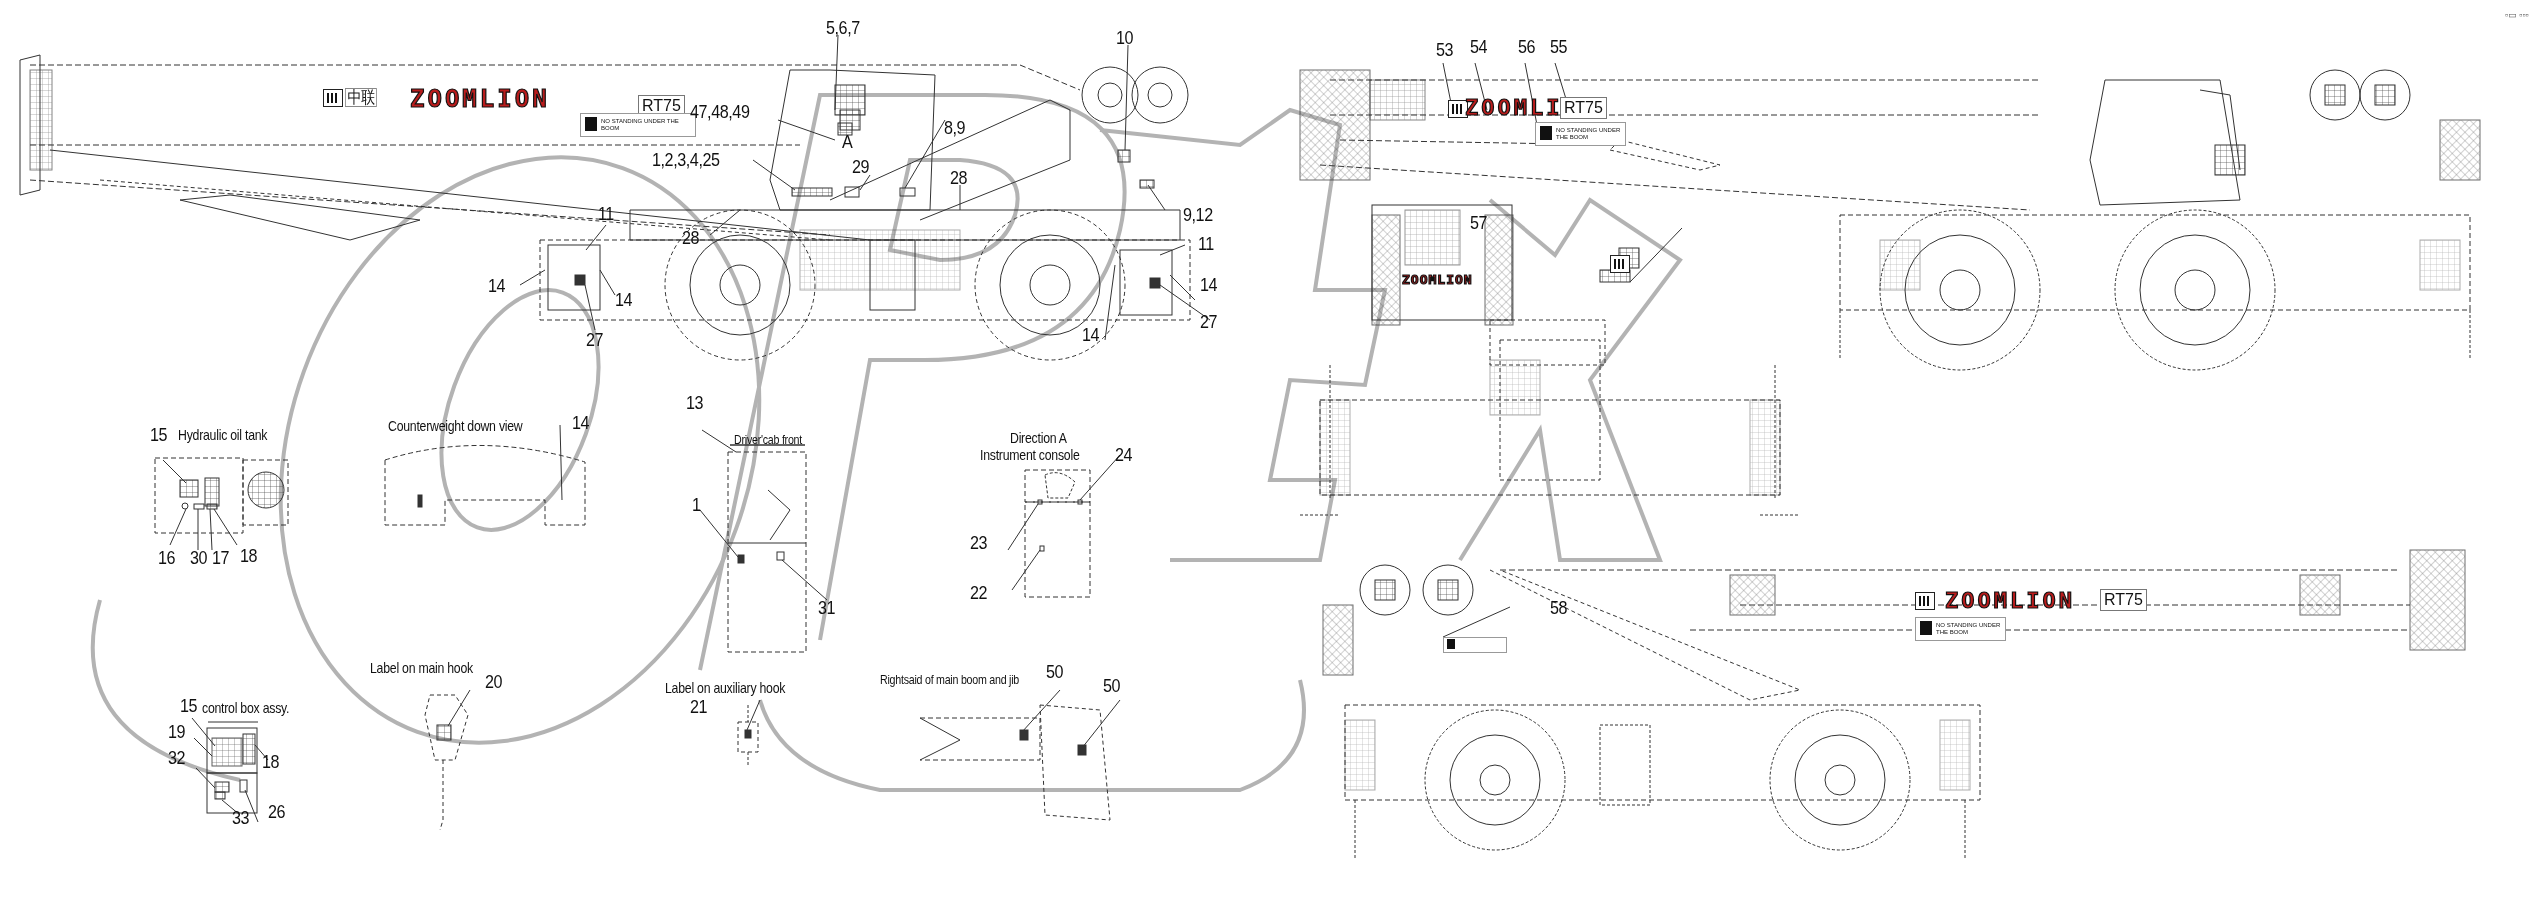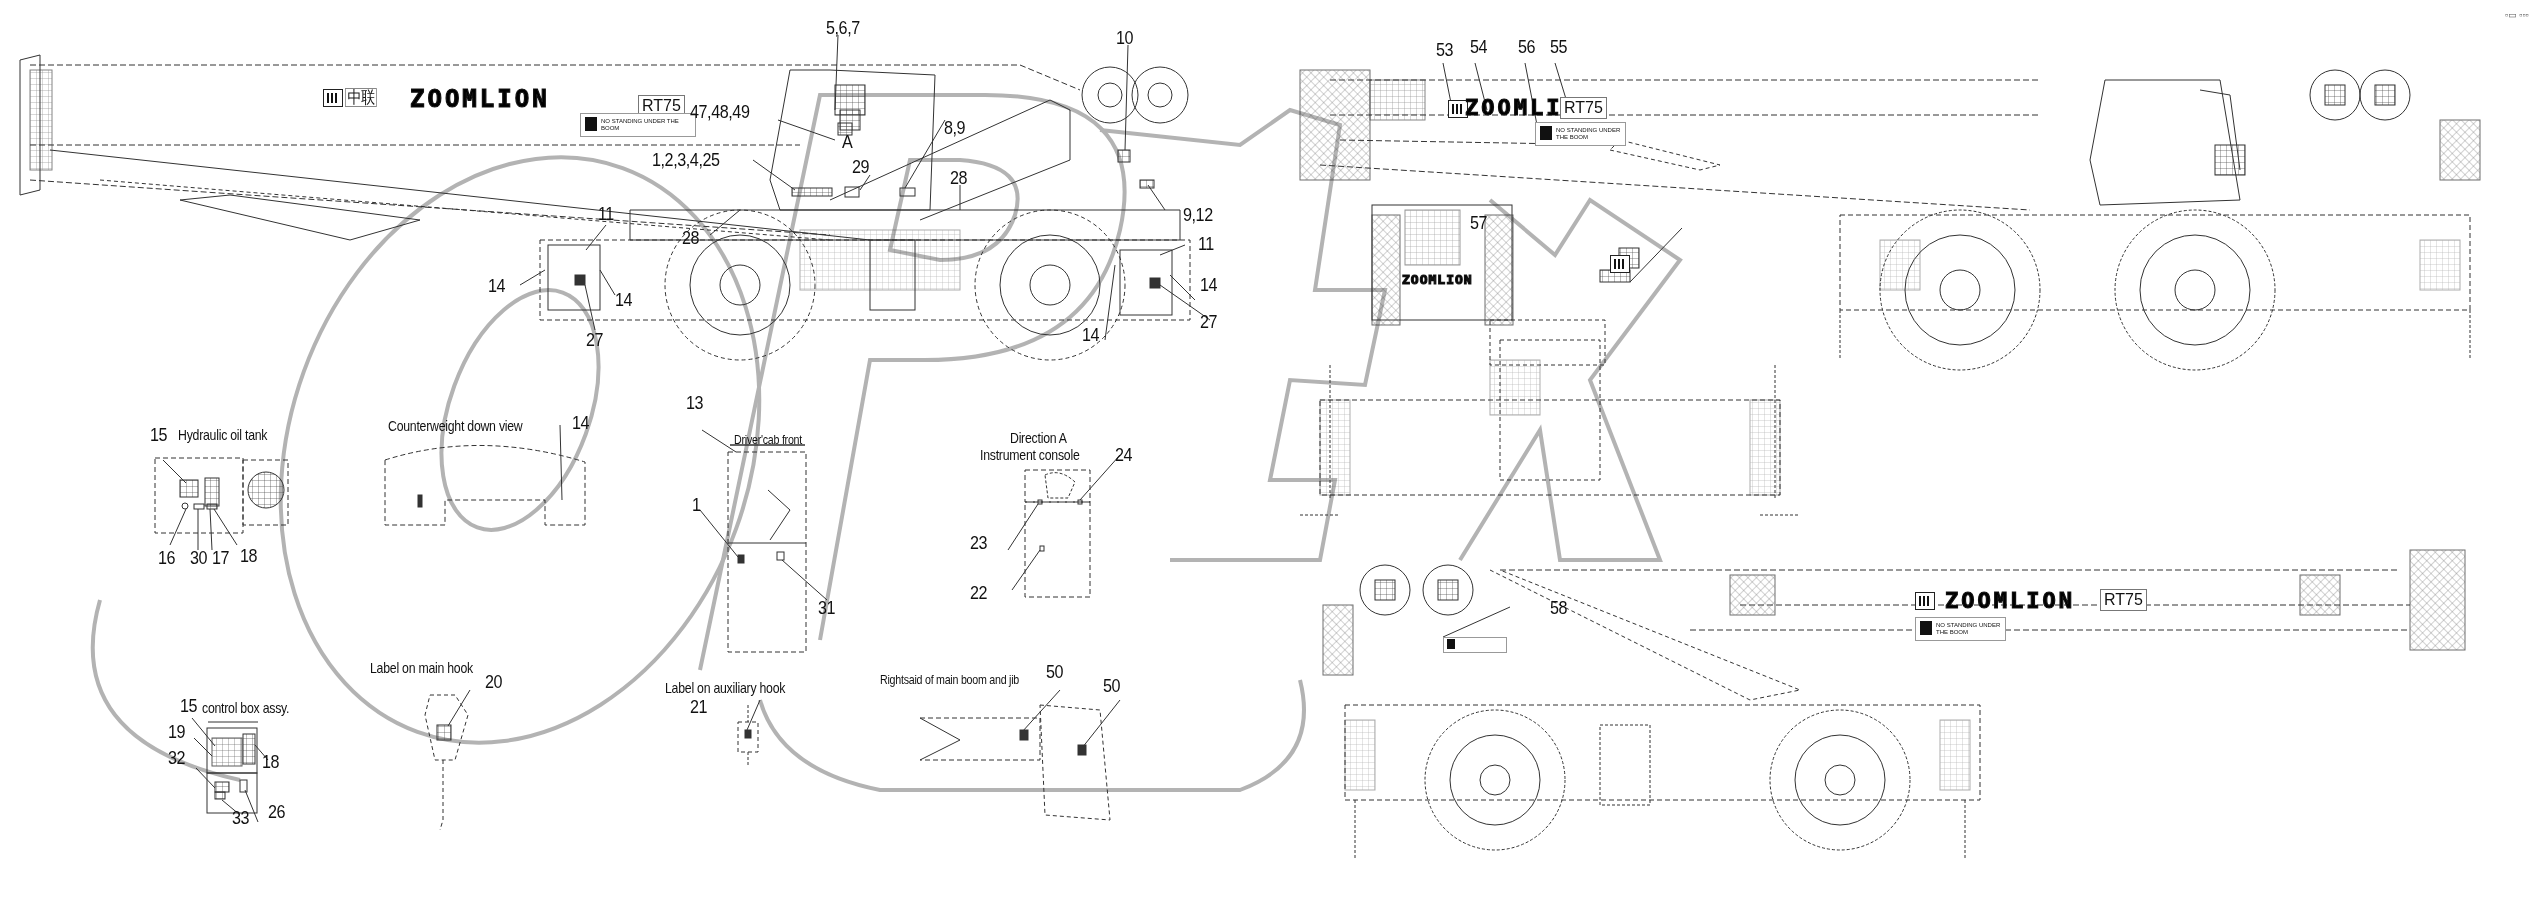--- a/index.html
+++ b/index.html
@@ -7,21 +7,21 @@
          font-family:"Liberation Sans", sans-serif; color:#111; }
   #stage { position:absolute; left:0; top:0; width:2545px; height:908px; }
   svg.draw { position:absolute; left:0; top:0; width:2545px; height:908px; }
   .callout { position:absolute; font-family:"Liberation Sans Narrow","Liberation Sans", sans-serif;
              font-size:19px; line-height:1; color:#111; white-space:nowrap;
              transform:scaleX(0.85); transform-origin:left top; letter-spacing:-0.5px; }
   .caption { position:absolute; font-size:15px; line-height:1; color:#111; white-space:nowrap;
              transform:scaleX(0.82); transform-origin:left top; letter-spacing:-0.3px; }
   .caption.small { font-size:13px; }
   .brand { position:absolute; font-family:"DejaVu Sans Mono", monospace; font-weight:bold;
-           letter-spacing:3px; color:#000000; -webkit-text-stroke:1.2px #111; white-space:nowrap; }
+           letter-spacing:3px; color:#b91c1c; -webkit-text-stroke:1.2px #111; white-space:nowrap; }
   .model { position:absolute; border:1px solid #777; padding:1px 3px; font-size:16px;
            background:#fff; white-space:nowrap; }
   .warn { position:absolute; border:1px solid #999; background:#fff; font-size:6px; line-height:7px;
           padding:4px 4px 4px 20px; white-space:nowrap; }
   .warn .tri { position:absolute; left:4px; top:3px; width:12px; height:14px; background:#111; }
   .logo-box { position:absolute; border:1px solid #222; background:#fff; width:18px; height:16px; }
   .logo-box::after { content:""; position:absolute; left:3px; top:3px; width:12px; height:10px;
                      background:repeating-linear-gradient(90deg,#111 0 2px,#fff 2px 4px); }
   .corner-mark { position:absolute; font-size:9px; color:#555; }
 </style>

